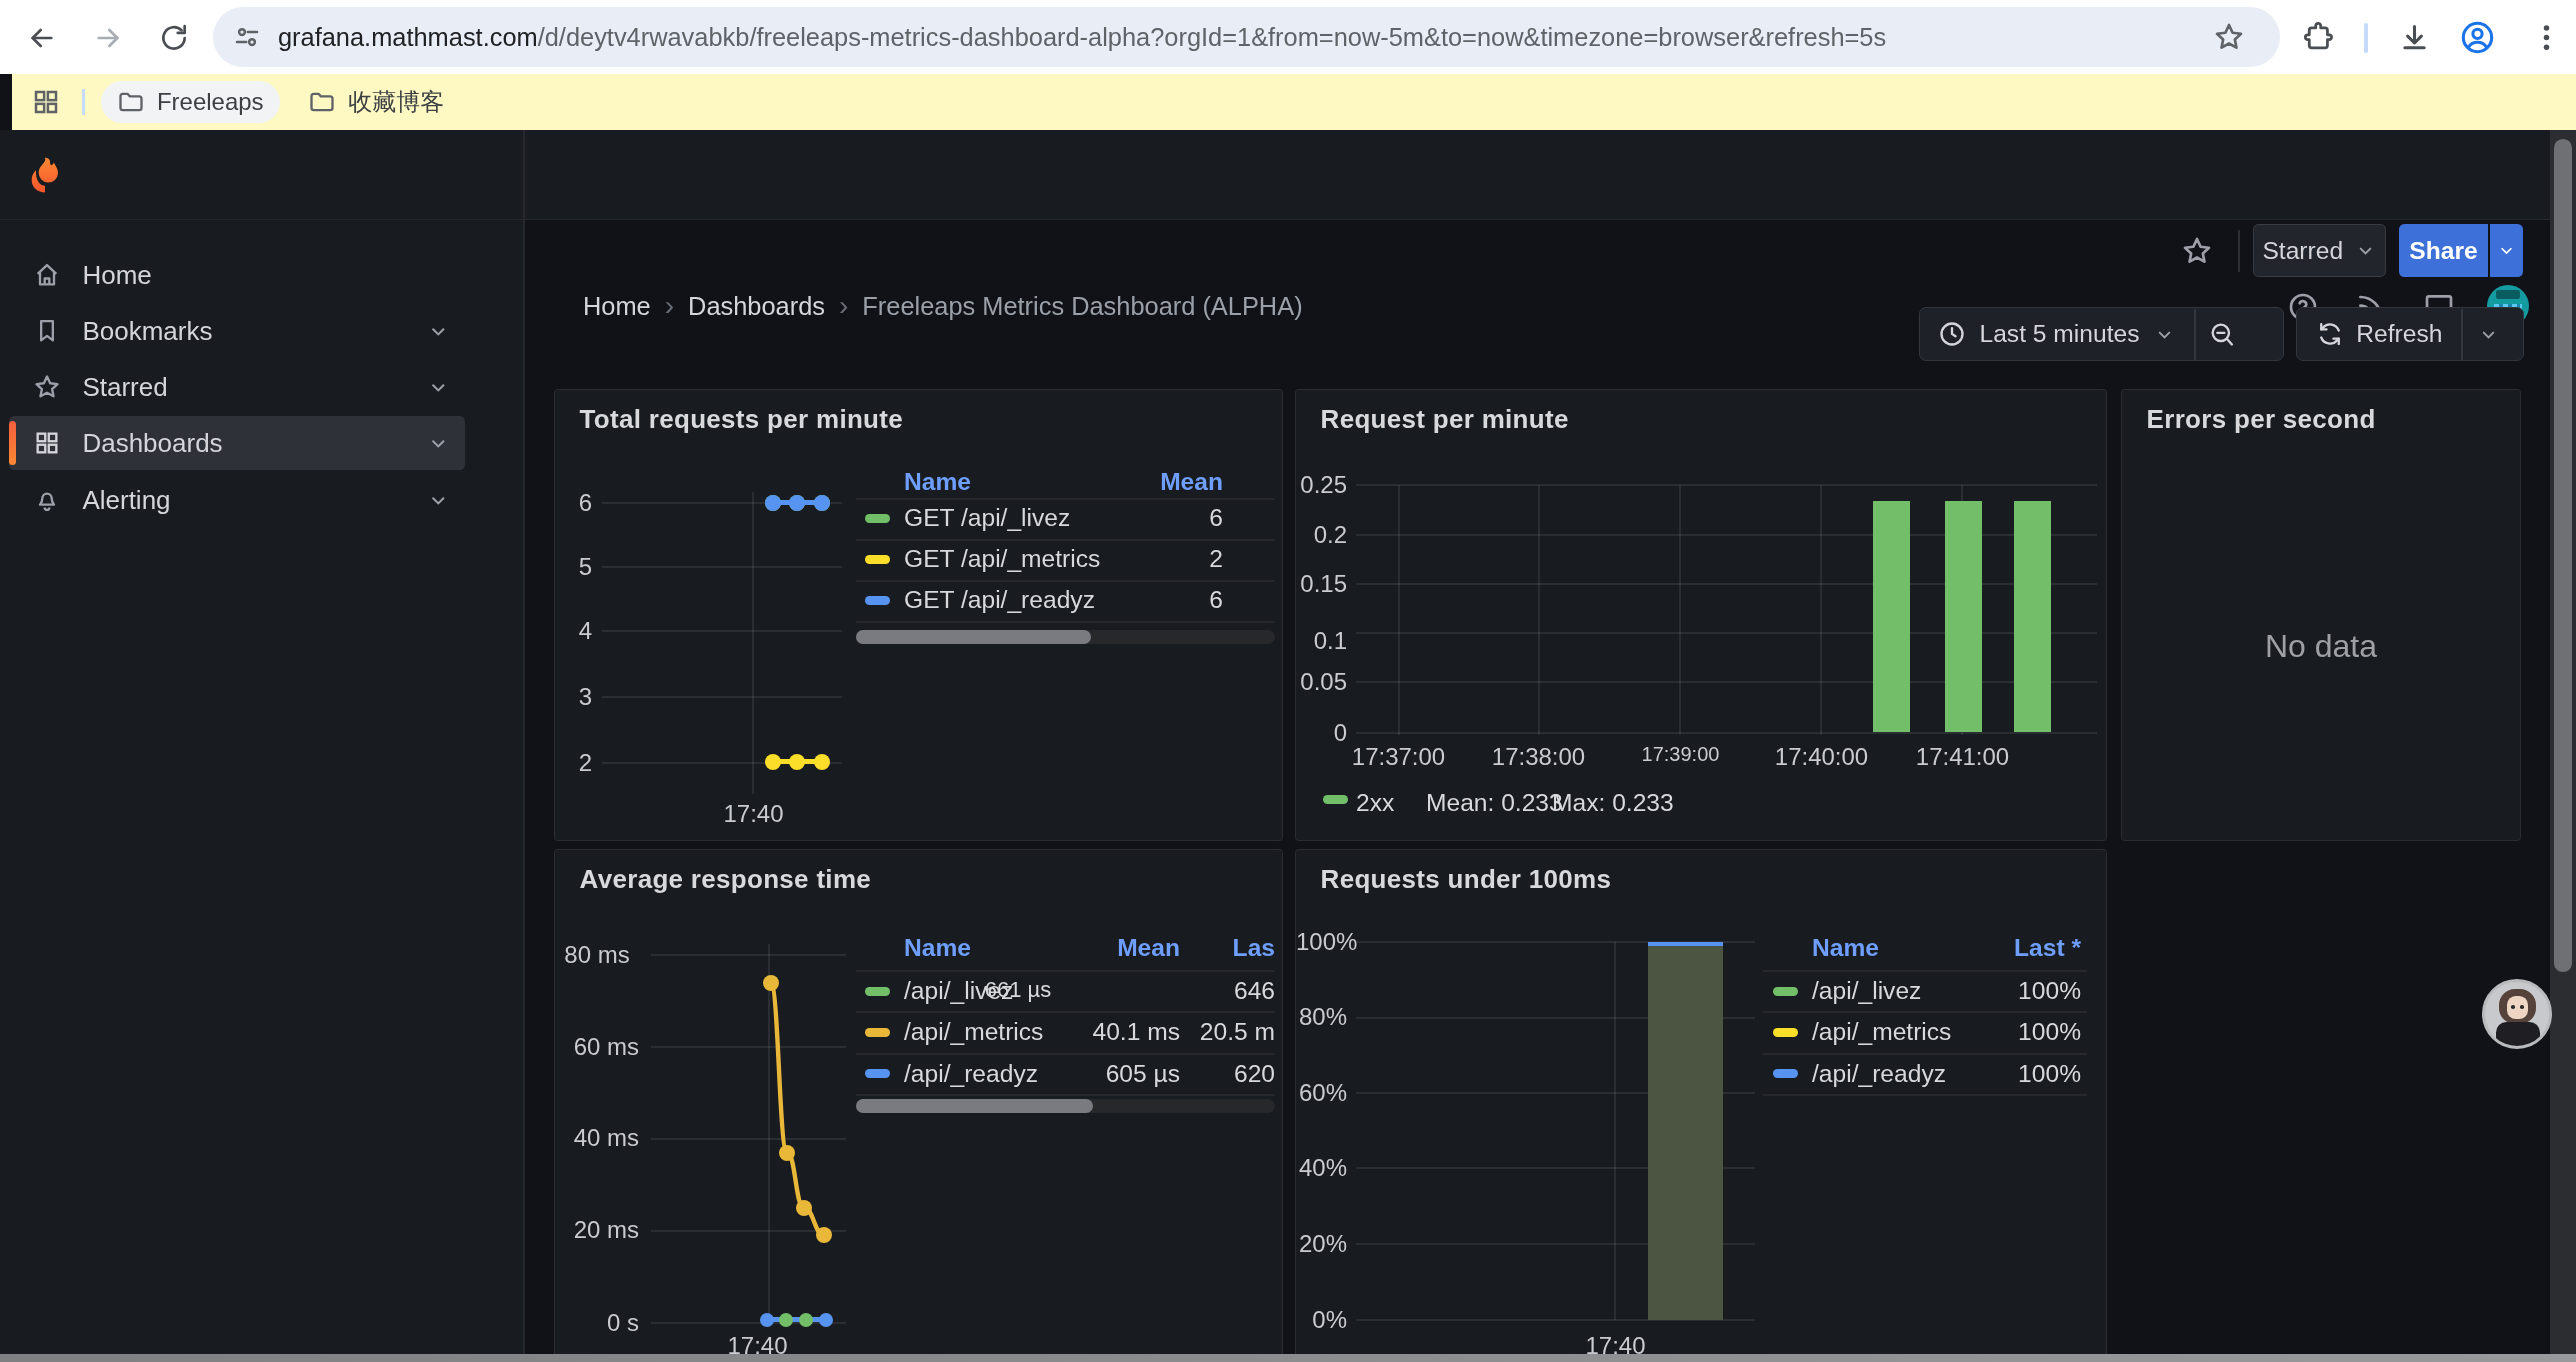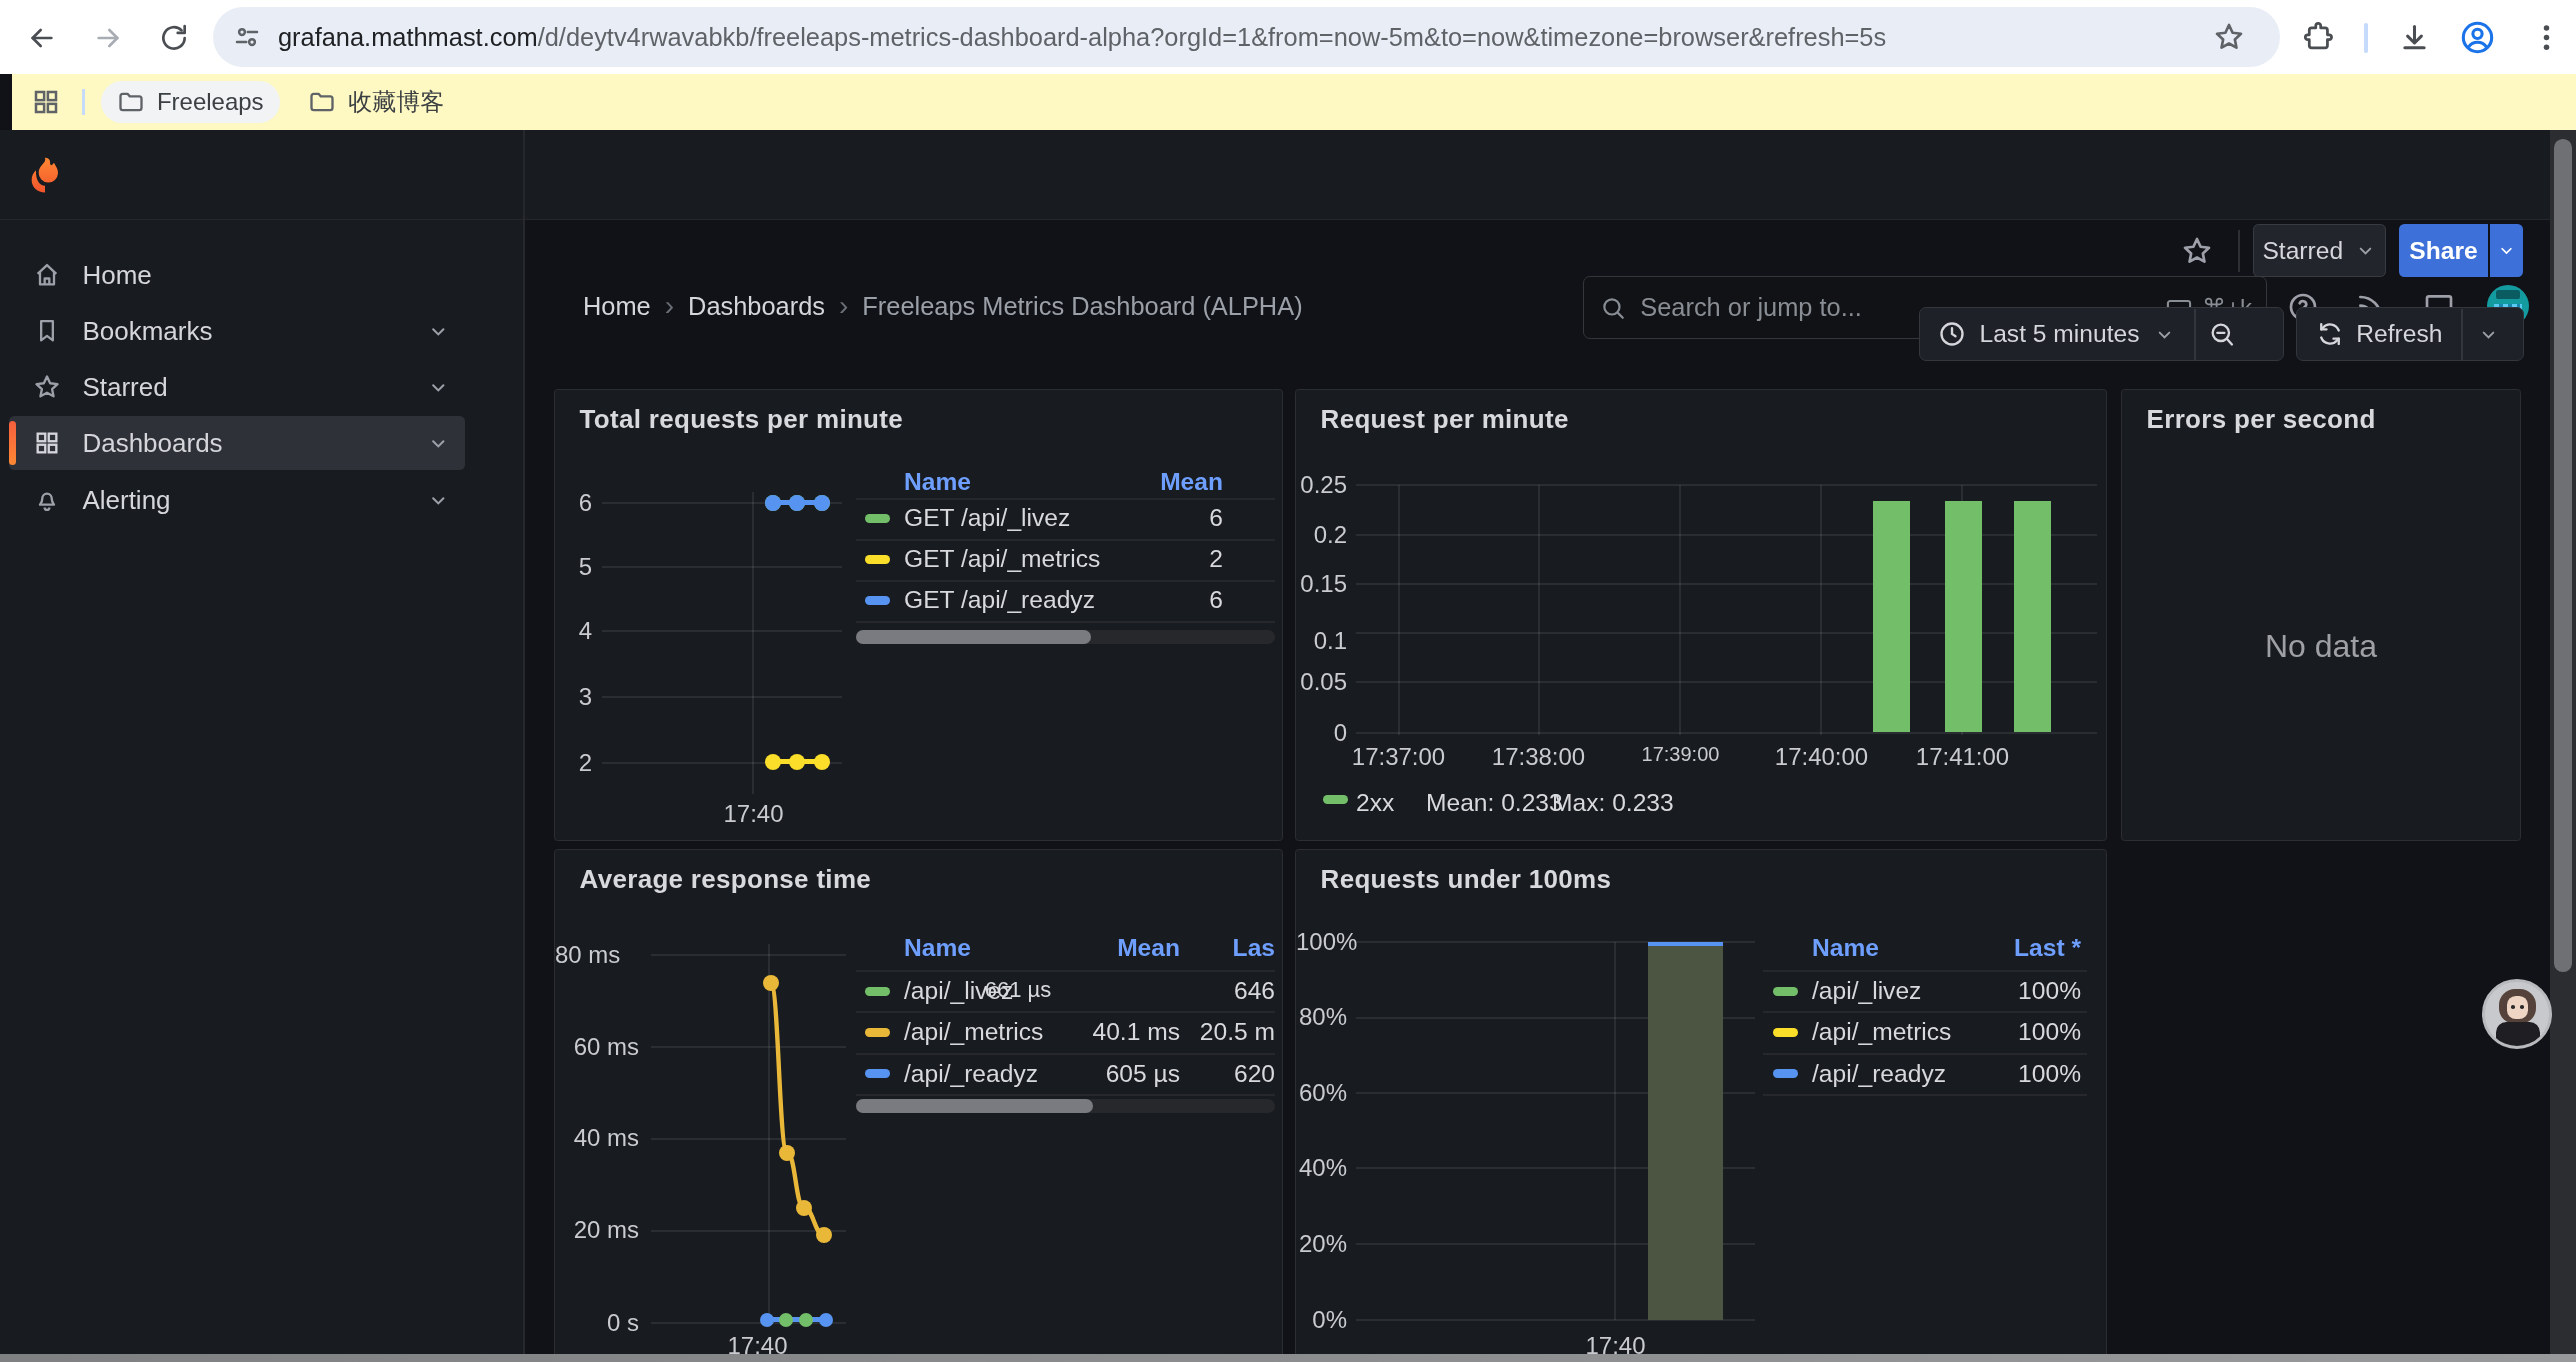--- a/index.html
+++ b/index.html
@@ -168,36 +168,20 @@
     </span>
 
     <div class="abs flex" style="left:583px;top:160px;">
       <span class="crumb">Home</span>
       <span class="crumb-sep">›</span>
       <span class="crumb">Dashboards</span>
       <span class="crumb-sep">›</span>
       <span class="crumb current">Freeleaps Metrics Dashboard (ALPHA)</span>
     </div>
 
-    <div class="abs search-box">
-      <span style="margin:0 12.3px 0 16px;">
-        <svg width="26" height="26" viewBox="0 0 24 24" fill="none" stroke="#898D94" stroke-width="2" stroke-linecap="round">
-            <circle cx="11" cy="11" r="7"></circle>
-            <path d="M16.5 16.5L21 21"></path>
-          </svg>
-      </span>
-      <input placeholder="Search or jump to..." style="">
-      <span class="kbd-hint">
-        <svg width="28" height="28" viewBox="0 0 24 24" fill="none" stroke="#898D94" stroke-width="1.8">
-            <rect x="2.5" y="6" width="19" height="12" rx="2"></rect>
-            <path d="M6 10h.01M10 10h.01M14 10h.01M18 10h.01M6 14h.01M18 14h.01M9 14h6"></path>
-          </svg>
-        <span>⌘+k</span>
-      </span>
-    </div>
 
     <span class="abs hdr-icon" style="left:2287px;top:161px;">
       <svg width="32" height="32" viewBox="0 0 24 24" fill="none" stroke="currentColor" stroke-width="2" stroke-linecap="round">
           <circle cx="12" cy="12" r="9"></circle>
           <path d="M9.5 9.2a2.6 2.6 0 0 1 5 1c0 1.6-2.4 2-2.4 3.4"></path>
           <path d="M12 16.8h.01"></path>
         </svg>
     </span>
     <span class="abs hdr-icon" style="left:2355px;top:161px;">
       <svg width="32" height="32" viewBox="0 0 24 24" fill="none" stroke="currentColor" stroke-width="2" stroke-linecap="round">
@@ -427,21 +411,21 @@
       <div style="position: absolute; left: 256px; top: 399px; font-size: 24.6px; color: rgb(216, 217, 221); white-space: nowrap;">Max: 0.233</div>
     </div>
 
   <div class="panel" id="c3" style="left:2121px;top:389px;width:400px;height:452px;">
     <div class="panel-title">Errors per second</div>
     <div class="no-data" style="top:238px;">No data</div>
   </div>
 
   <div class="panel" id="c4" style="left:554px;top:849px;width:729px;height:514px;">
     <div class="panel-title">Average response time</div>
-  <div style="position: absolute; left: 0px; top: 91px; width: 84px; text-align: left; font-size: 24px; color: rgb(201, 203, 209);">80 ms</div>
+  <div style="position: absolute; left: 0px; top: 91px; width: 84px; text-align: center; font-size: 24px; color: rgb(201, 203, 209);">80 ms</div>
       <div style="position: absolute; left: 0px; top: 183px; width: 84px; text-align: right; font-size: 24px; color: rgb(201, 203, 209);">60 ms</div>
       <div style="position: absolute; left: 0px; top: 274px; width: 84px; text-align: right; font-size: 24px; color: rgb(201, 203, 209);">40 ms</div>
       <div style="position: absolute; left: 0px; top: 366px; width: 84px; text-align: right; font-size: 24px; color: rgb(201, 203, 209);">20 ms</div>
       <div style="position: absolute; left: 0px; top: 459px; width: 84px; text-align: right; font-size: 24px; color: rgb(201, 203, 209);">0 s</div>
       <div style="position: absolute; left: 96px; top: 104px; width: 195px; height: 1.8px; background: rgba(204, 204, 220, 0.1);"></div>
       <div style="position: absolute; left: 96px; top: 196px; width: 195px; height: 1.8px; background: rgba(204, 204, 220, 0.1);"></div>
       <div style="position: absolute; left: 96px; top: 288px; width: 195px; height: 1.8px; background: rgba(204, 204, 220, 0.1);"></div>
       <div style="position: absolute; left: 96px; top: 380px; width: 195px; height: 1.8px; background: rgba(204, 204, 220, 0.1);"></div>
       <div style="position: absolute; left: 96px; top: 472px; width: 195px; height: 1.8px; background: rgba(204, 204, 220, 0.1);"></div>
       <div style="position: absolute; left: 213px; top: 94px; width: 1.8px; height: 383px; background: rgba(204, 204, 220, 0.1);"></div>

